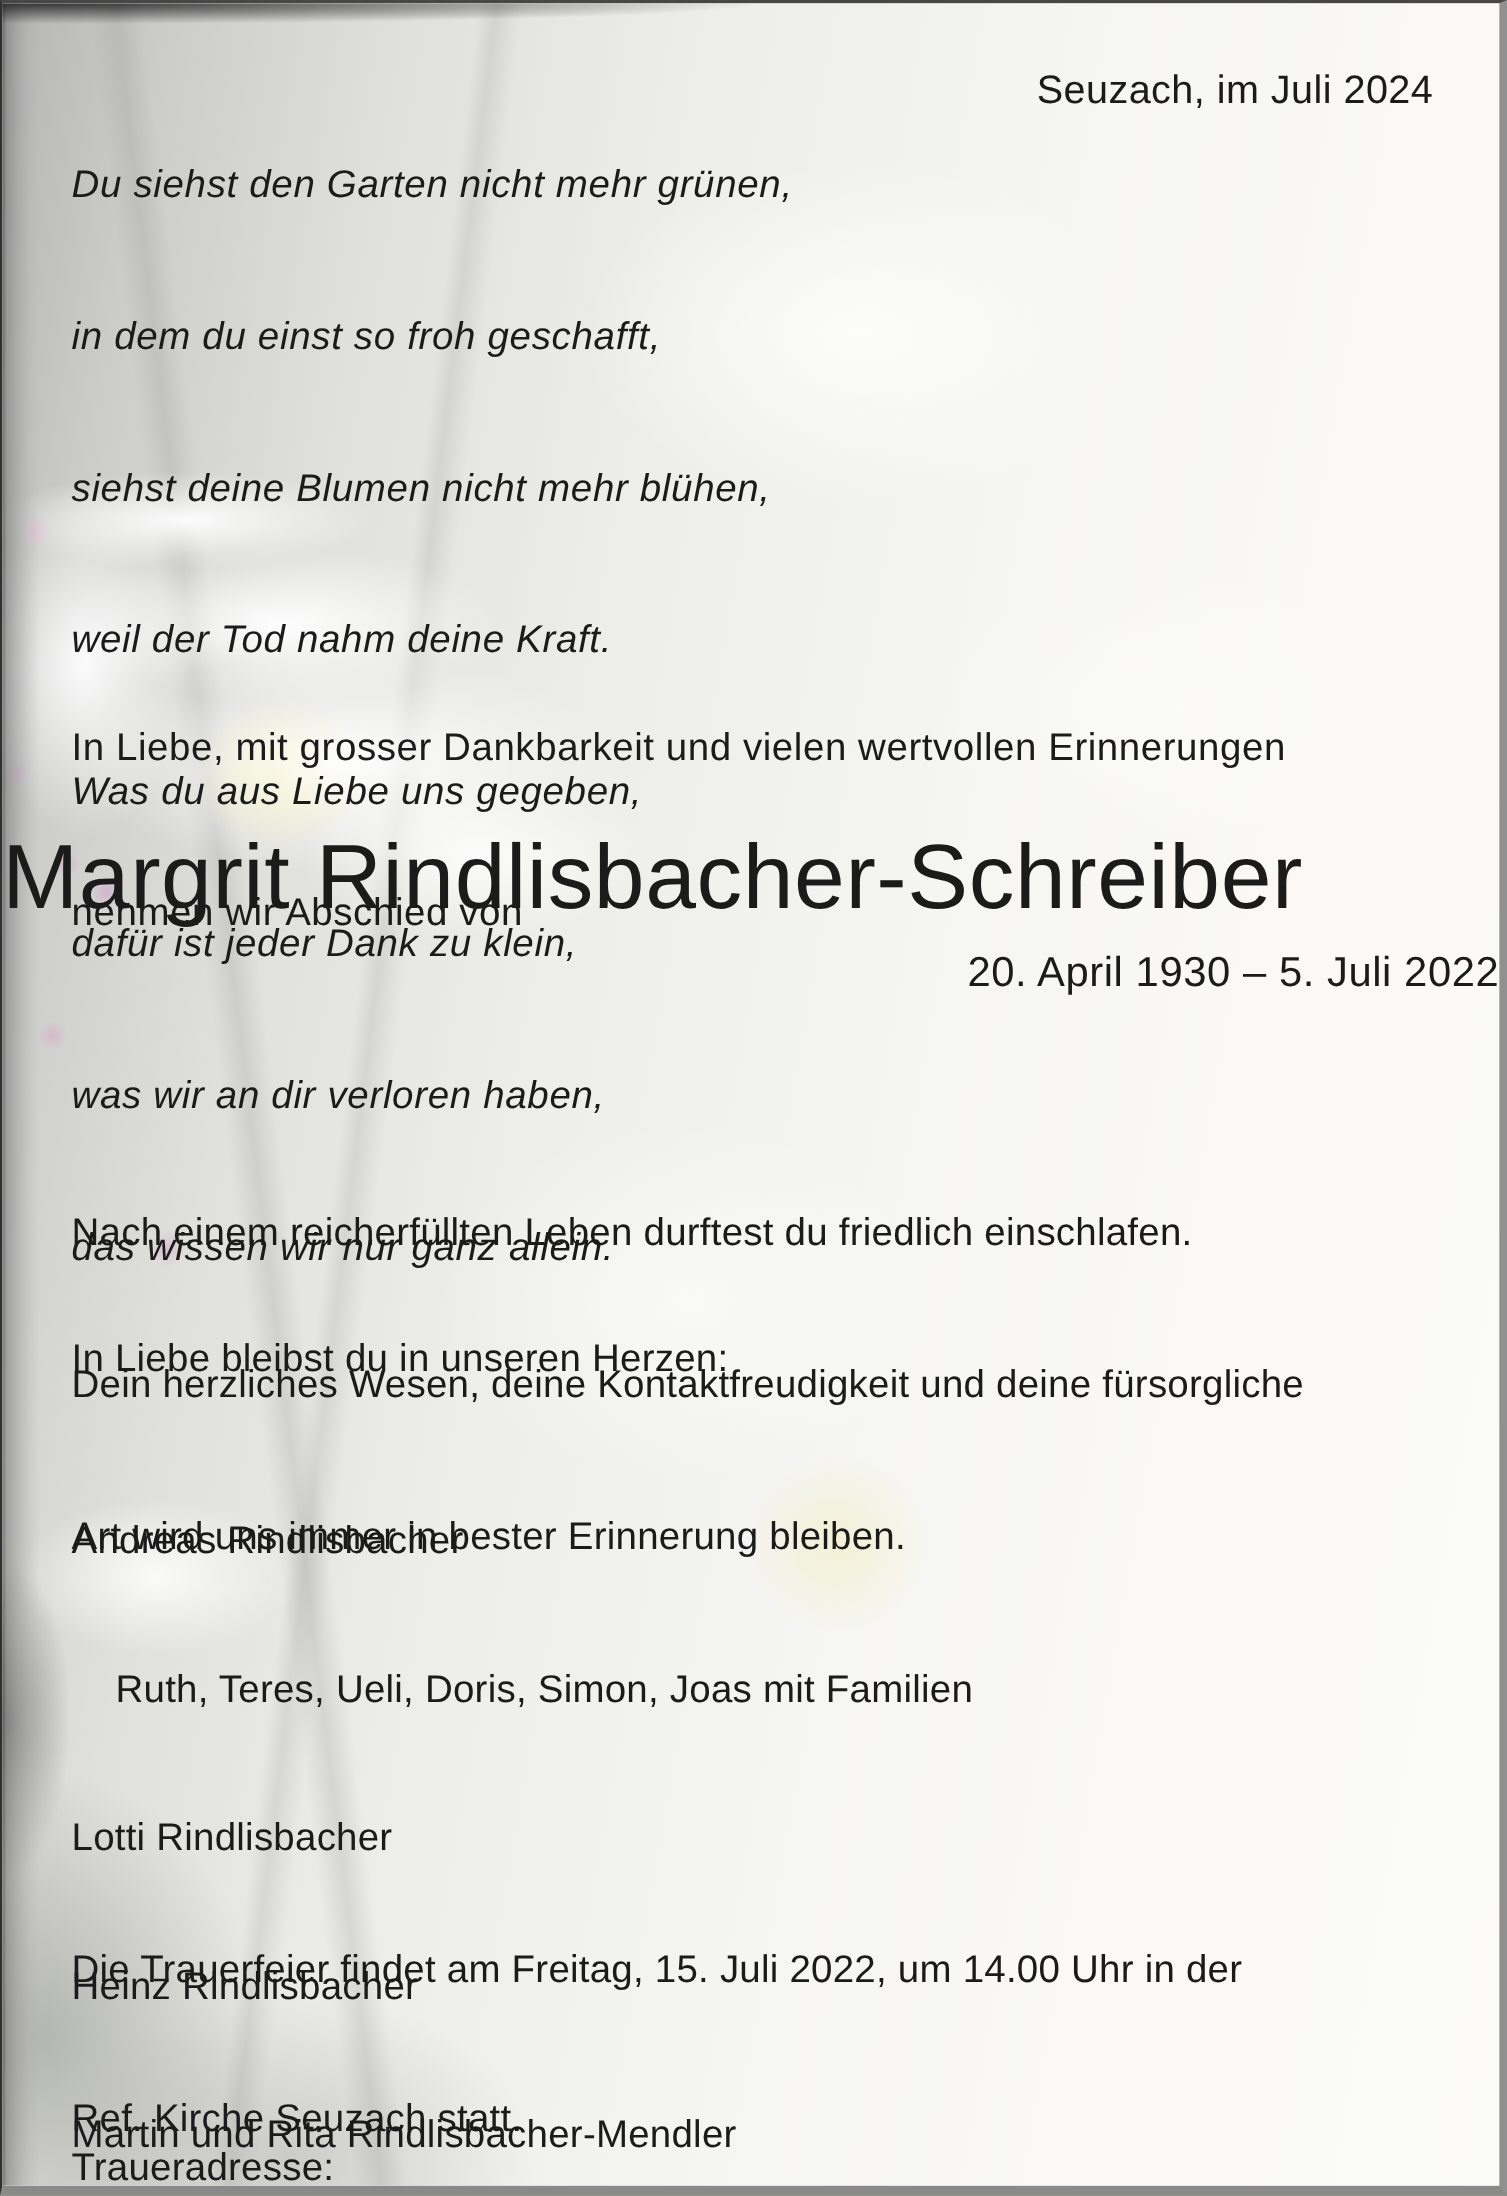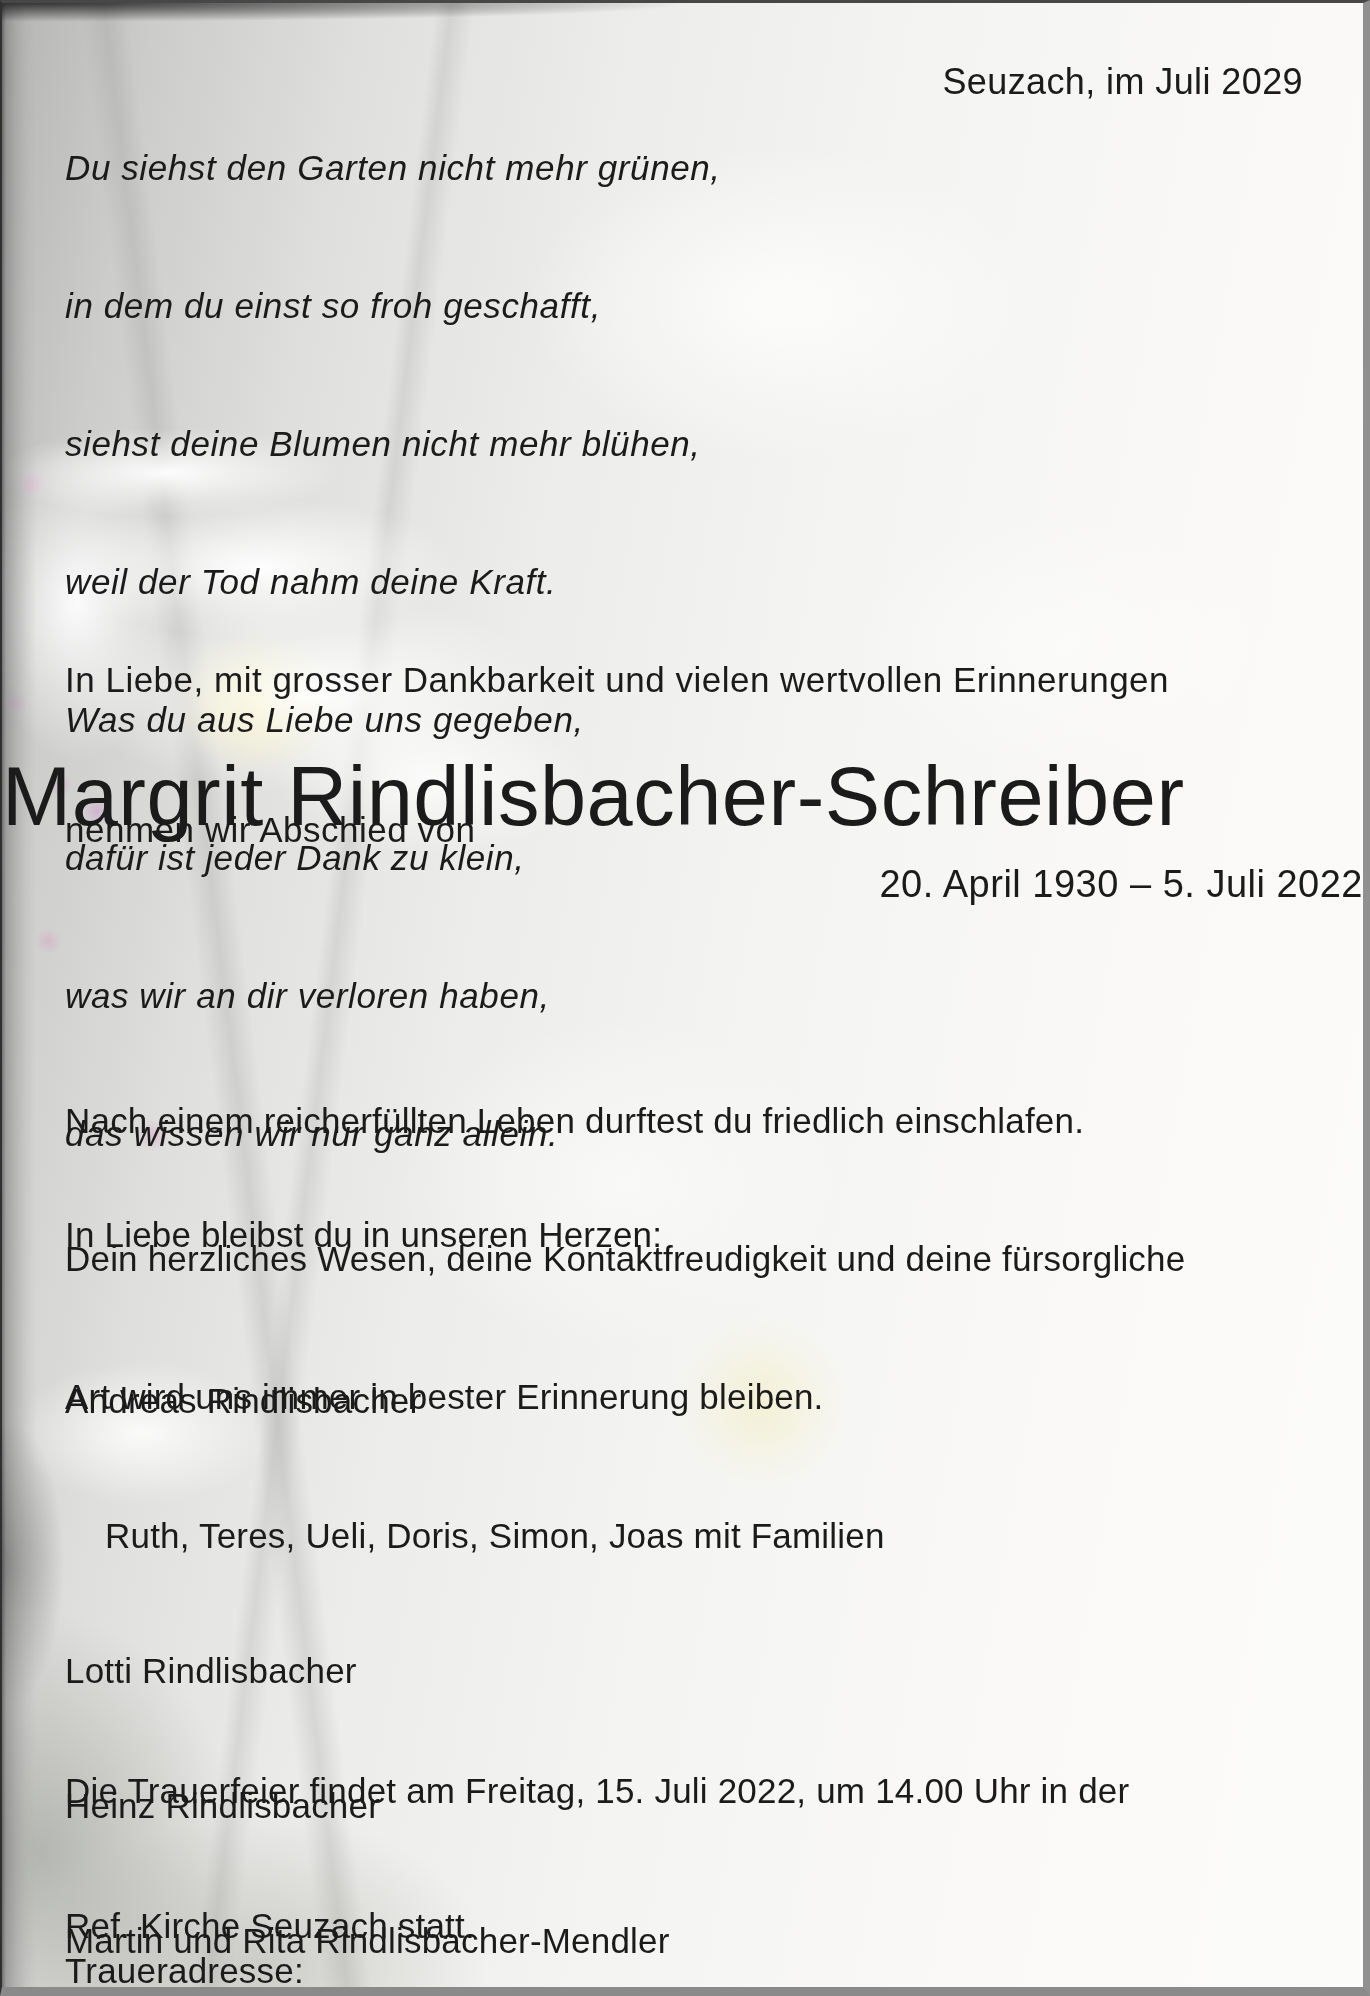--- a/index.html
+++ b/index.html
@@ -84,21 +84,21 @@
     <div>Du siehst den Garten nicht mehr grünen,</div>
     <div>in dem du einst so froh geschafft,</div>
     <div>siehst deine Blumen nicht mehr blühen,</div>
     <div>weil der Tod nahm deine Kraft.</div>
     <div>Was du aus Liebe uns gegeben,</div>
     <div>dafür ist jeder Dank zu klein,</div>
     <div>was wir an dir verloren haben,</div>
     <div>das wissen wir nur ganz allein.</div>
   </div>
 
-  <div class="dateline">Seuzach, im Juli 2029</div>
+  <div class="dateline">Seuzach, im Juli 2024</div>
 
   <div class="layer txt intro">
     <div>In Liebe, mit grosser Dankbarkeit und vielen wertvollen Erinnerungen</div>
     <div>nehmen wir Abschied von</div>
   </div>
 
   <h1 class="name">Margrit Rindlisbacher-Schreiber</h1>
   <div class="dates">20. April 1930 – 5. Juli 2022</div>
 
   <div class="layer txt tribute">

